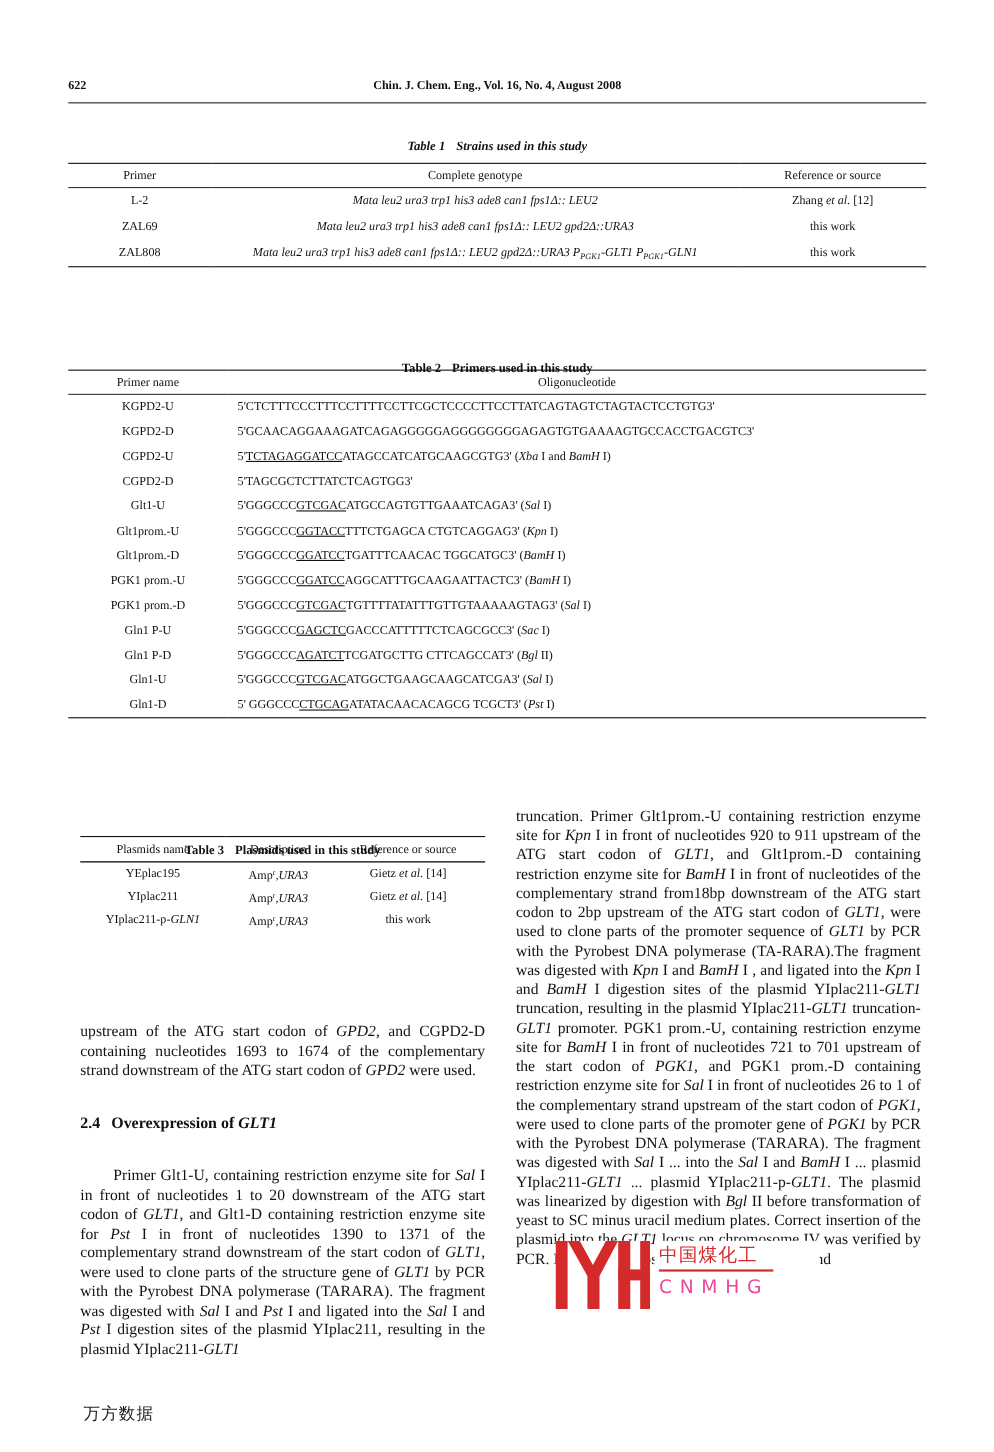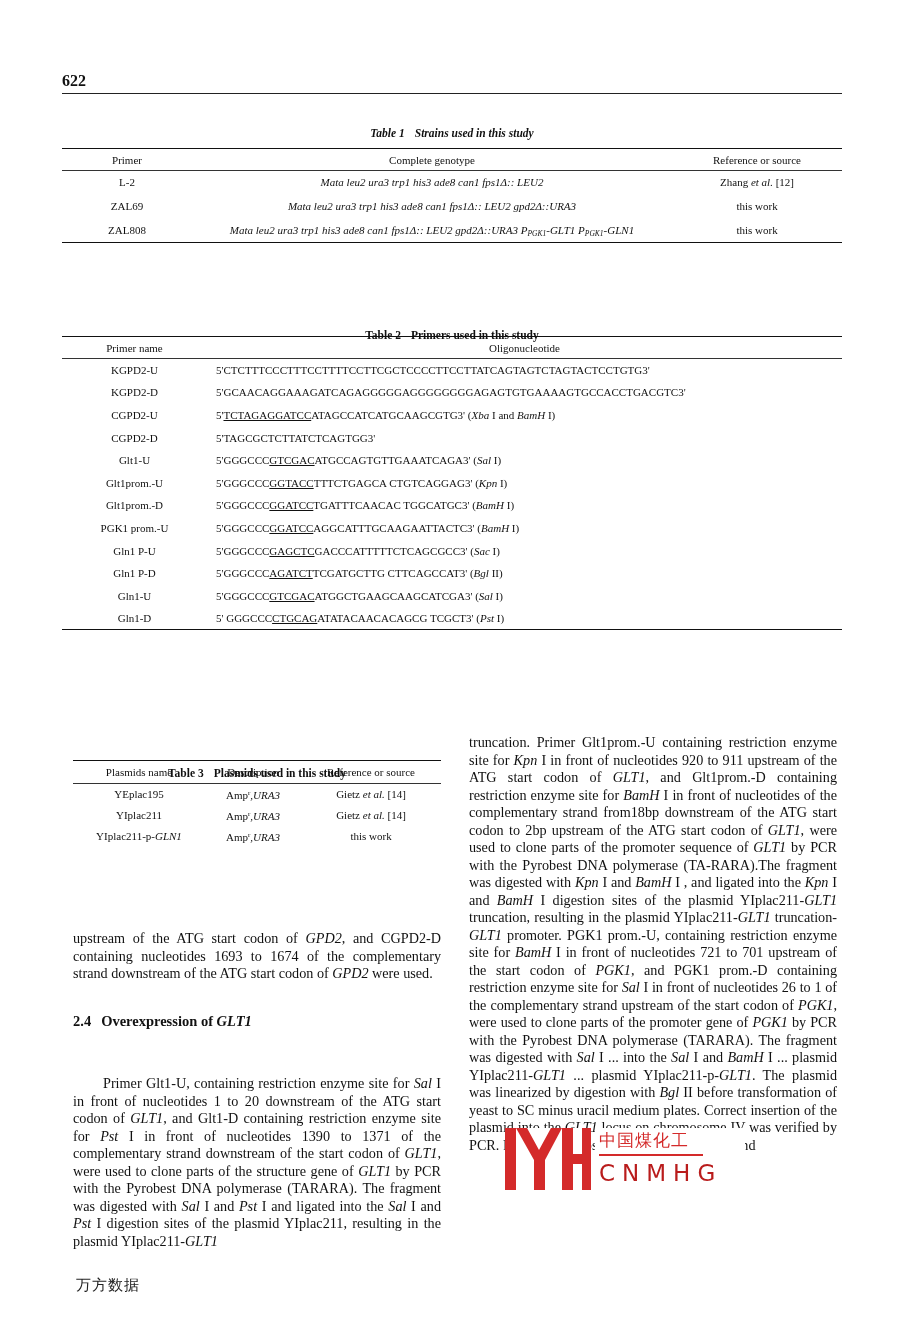--- a/index.html
+++ b/index.html
@@ -1,19 +1,19 @@
 <!DOCTYPE html>
 <html><head>
 <meta charset="utf-8">
 <style>
   * { box-sizing: border-box; margin: 0; padding: 0; }
   html, body { width: 904px; height: 1320px; background: #ffffff; overflow: hidden; }
   body { position: relative; font-family: "Liberation Serif", "DejaVu Serif", serif; color: #111; }
 
-  .running-head { position: absolute; left: 62px; top: 72px; width: 780px; height: 18px; font-weight: bold; font-size: 16px; }
+  .running-head { position: absolute; left: 62px; top: 72px; width: 780px; height: 18px; font-weight: bold; font-size: 11px; }
   .running-head .pno { position: absolute; left: 0; top: 0; }
   .running-head .jtitle { position: absolute; left: 0; right: 0; top: 0; text-align: center; }
   .head-rule { position: absolute; left: 62px; top: 93px; width: 780px; height: 1px; background: #222; }
 
   .caption { position: absolute; font-weight: bold; font-size: 11.5px; text-align: center; }
   .caption .tnum { margin-right: 10px; }
 
   table { border-collapse: collapse; position: absolute; font-size: 11px; }
   th { font-weight: normal; font-size: 11px; padding: 0; }
   td { padding: 0; }
@@ -45,40 +45,41 @@
   
   #t3 { left: 73px; top: 760px; width: 368px; }
   #t3 th { height: 23px; }
   #t3 td { height: 21px; text-align: center; line-height: 14px; }
   #t3 .c1 { width: 132px; }
   #t3 .c2 { width: 96px; }
   #t3 .c3 { width: 140px; }
   sup { font-size: 7px; vertical-align: 4px; }
 
   .body-text { position: absolute; font-size: 14.2px; line-height: 17.5px; text-align: justify; width: 380px; }
-  .indent { text-indent: 30px; margin-top: 14px; }
+  .indent { text-indent: 30px; }
 
   .sec-head { position: absolute; left: 73px; top: 1013px; font-weight: bold; font-size: 14.5px; }
   .sec-head .num { margin-right: 10px; }
 
   .wanfang { position: absolute; left: 76px; top: 1276px; font-family: "DejaVu Sans", sans-serif; font-size: 15px; color: #222; letter-spacing: 1px; }
 
   
   .watermark { position: absolute; left: 505px; top: 1128px; width: 250px; height: 62px; }
   .wm-logo { position: absolute; left: 0; top: 0; width: 86px; height: 62px; background: #fff; }
   .wm-text-bg { position: absolute; left: 90px; top: 0; width: 150px; height: 62px; background: #fff; }
   .wm-cn { position: absolute; left: 94px; top: 1px; font-family: "DejaVu Sans", sans-serif; font-size: 17px; color: #d42a2a; letter-spacing: 1px; }
   .wm-line { position: absolute; left: 94px; top: 26px; width: 104px; height: 2px; background: #d42a2a; }
-  .wm-en { position: absolute; left: 94px; top: 32px; font-family: "DejaVu Sans", sans-serif; font-size: 23px; color: #b91c1c; letter-spacing: 7px; }
+  .wm-en { position: absolute; left: 94px; top: 32px; font-family: "DejaVu Sans", sans-serif; font-size: 17px; color: #ec4899; letter-spacing: 7px; }
 </style>
 </head>
 <body>
 
 <div class="running-head">
   <span class="pno">622</span>
+  <span class="jtitle">Chin. J. Chem. Eng., Vol. 16, No. 4, August 2008</span>
 </div>
 <div class="head-rule"></div>
 
 <div class="caption" style="left:62px; top:127px; width:780px;font-style:italic;">
   <span class="tnum">Table 1</span><span>Strains used in this study</span>
 </div>
 <table id="t1">
   <thead>
     <tr class="rule-thick rule-thin">
       <th class="c1">Primer</th>
@@ -140,20 +141,24 @@
         <td class="c1">Glt1prom.-U</td>
         <td class="c2">5'GGGCCC<u>GGTACC</u>TTTCTGAGCA CTGTCAGGAG3' (<i>Kpn</i> I)</td>
       </tr>
       <tr>
         <td class="c1">Glt1prom.-D</td>
         <td class="c2">5'GGGCCC<u>GGATCC</u>TGATTTCAACAC TGGCATGC3' (<i>BamH</i> I)</td>
       </tr>
       <tr>
         <td class="c1">PGK1 prom.-U</td>
         <td class="c2">5'GGGCCC<u>GGATCC</u>AGGCATTTGCAAGAATTACTC3' (<i>BamH</i> I)</td>
+      </tr>
+      <tr>
+        <td class="c1">PGK1 prom.-D</td>
+        <td class="c2">5'GGGCCC<u>GTCGAC</u>TGTTTTATATTTGTTGTAAAAAGTAG3' (<i>Sal</i> I)</td>
       </tr>
       <tr>
         <td class="c1">Gln1 P-U</td>
         <td class="c2">5'GGGCCC<u>GAGCTC</u>GACCCATTTTTCTCAGCGCC3' (<i>Sac</i> I)</td>
       </tr>
       <tr>
         <td class="c1">Gln1 P-D</td>
         <td class="c2">5'GGGCCC<u>AGATCT</u>TCGATGCTTG CTTCAGCCAT3' (<i>Bgl</i> II)</td>
       </tr>
       <tr>

